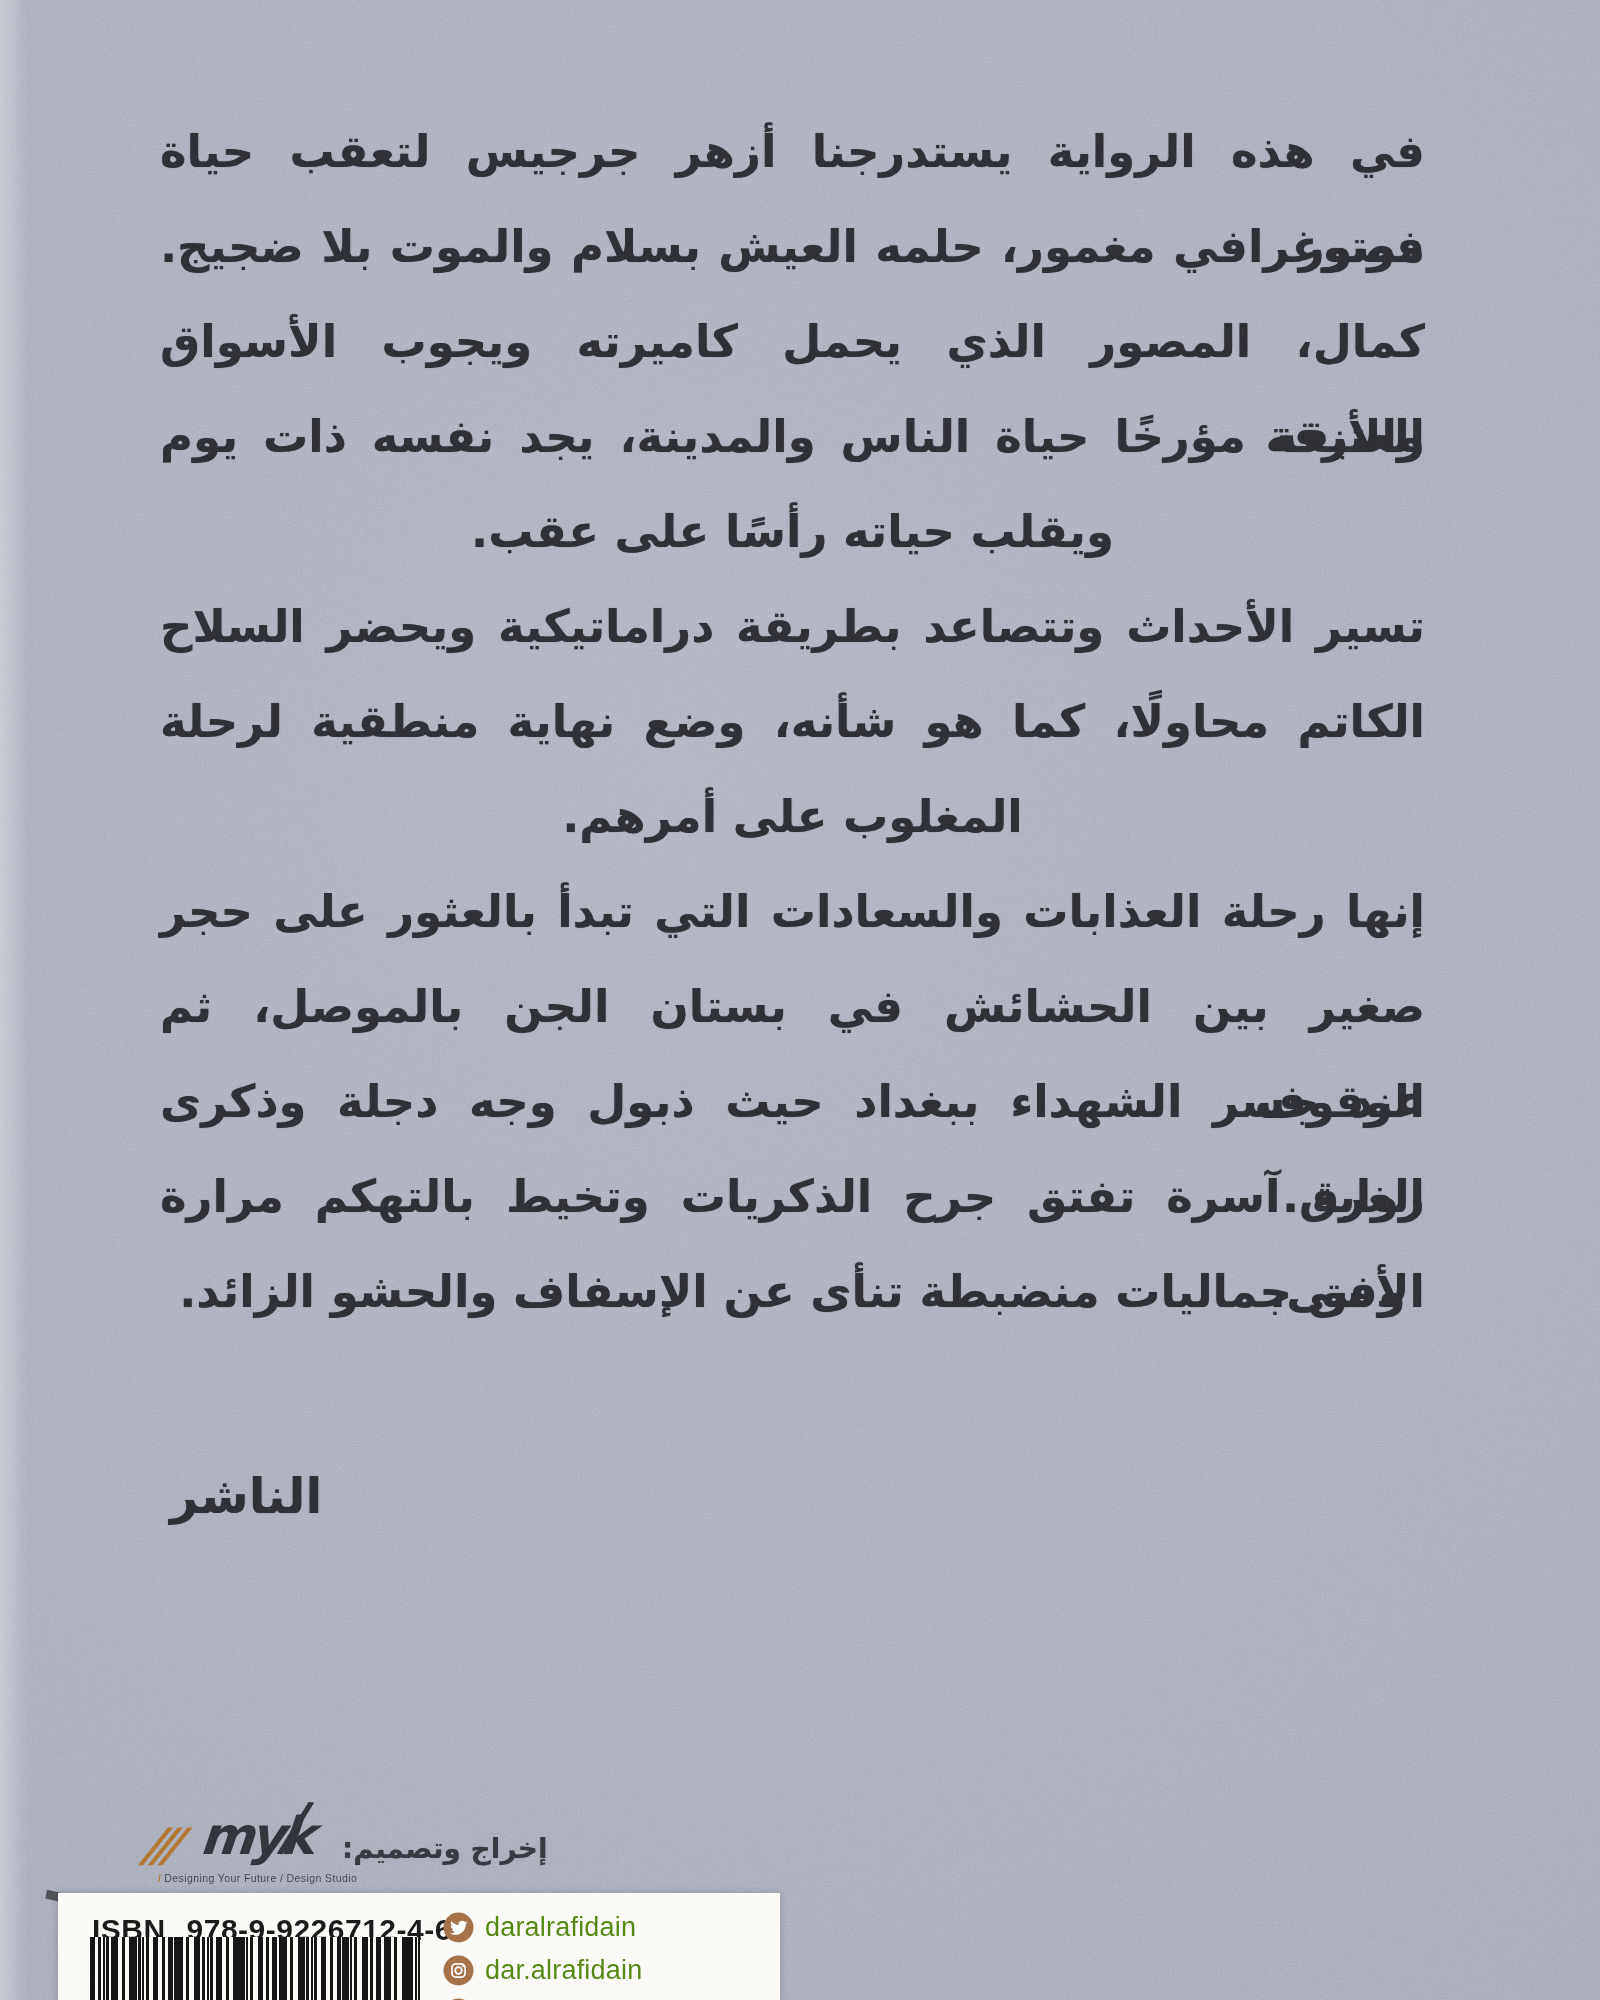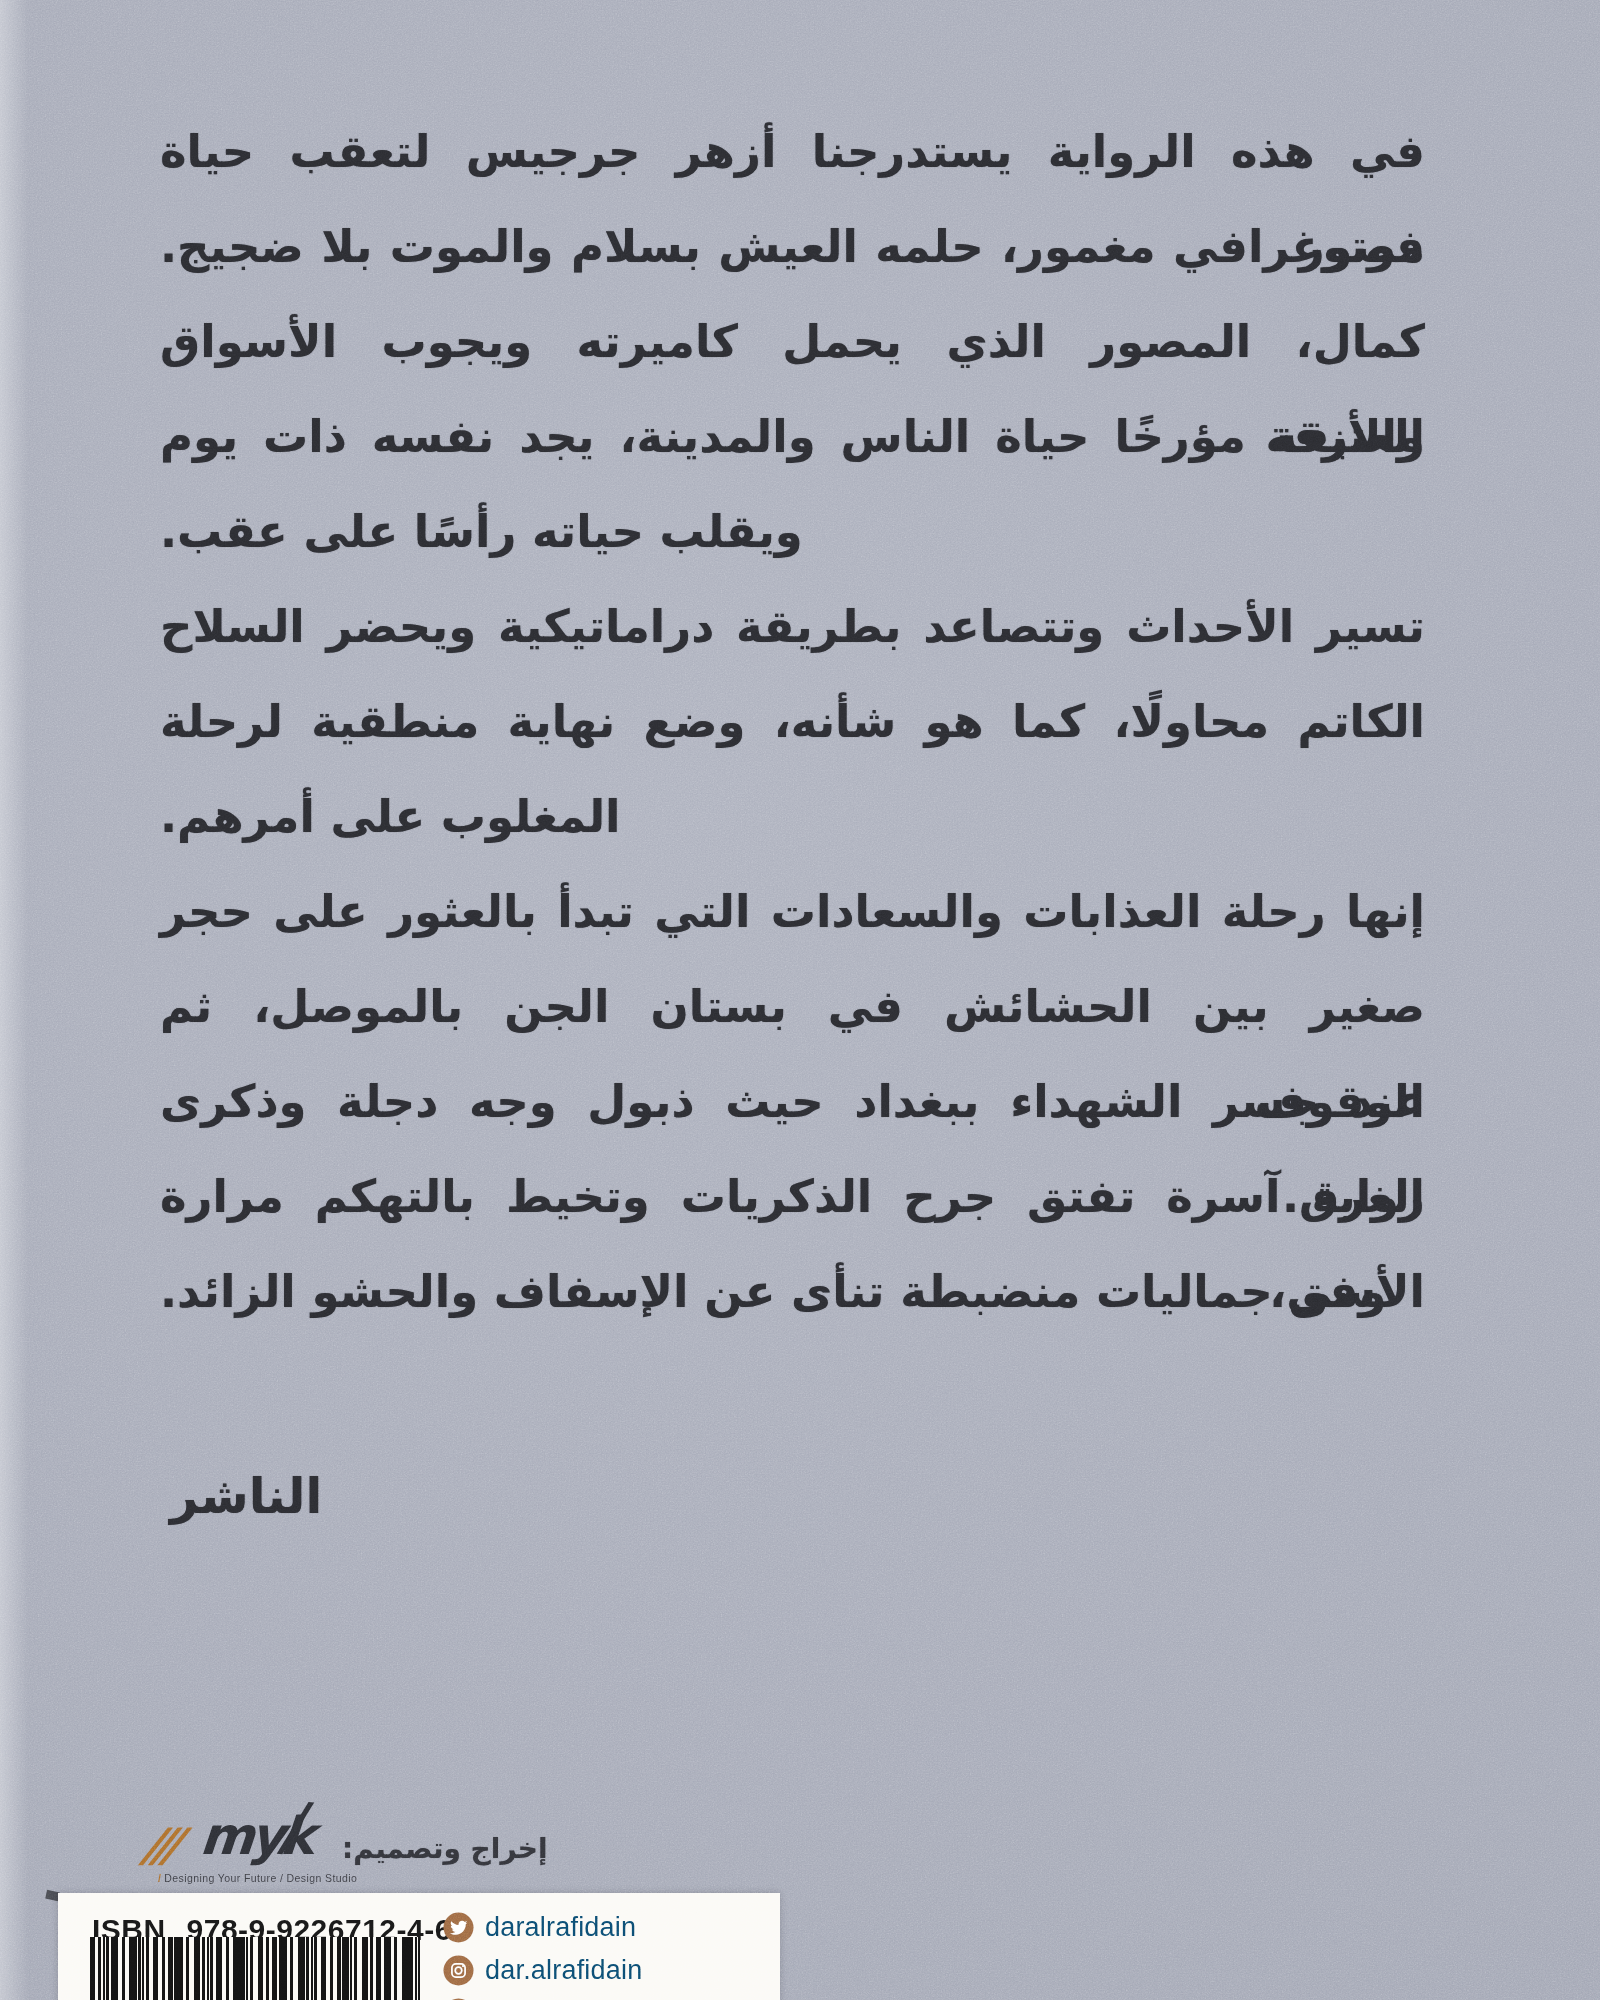--- a/index.html
+++ b/index.html
@@ -14,21 +14,21 @@
   }
 
   
   .review{position:absolute;left:160px;top:104px;width:1265px;direction:rtl;}
   .line{
     height:95px;line-height:95px;white-space:normal;
     font-weight:bold;font-size:45px;color:#2b2c31;
     text-shadow:0 0 1px rgba(43,44,49,.55);
   }
   .line.justify{text-align:justify;text-align-last:justify;}
-  .line.end{text-align:left;}
+  .line.end{text-align:center;}
 
   
   .publisher{
     position:absolute;left:170px;top:1468px;direction:rtl;
     font-weight:bold;font-size:49px;color:#2b2c31;
     text-shadow:0 0 1px rgba(43,44,49,.55);
   }
 
   
   .credits{position:absolute;left:146px;top:1798px;height:100px;display:flex;align-items:center;gap:12px;}
@@ -72,21 +72,21 @@
     position:absolute;left:32px;top:44px;width:330px;height:86px;
     background-color:#fbfaf6;
     background-image:
       repeating-linear-gradient(90deg,#141414 0 3px,rgba(0,0,0,0) 3px 8px),
       repeating-linear-gradient(90deg,#141414 0 2px,rgba(0,0,0,0) 2px 13px),
       repeating-linear-gradient(90deg,#141414 0 5px,rgba(0,0,0,0) 5px 21px);
   }
   .social{position:absolute;left:385px;top:19px;}
   .social-row{display:flex;align-items:center;gap:11px;height:31px;margin-bottom:12px;}
   .badge{width:31px;height:31px;flex:0 0 auto;display:block;}
-  .handle{font:400 27px "Liberation Sans",sans-serif;color:#0c4a6e;letter-spacing:.2px;}
+  .handle{font:400 27px "Liberation Sans",sans-serif;color:#4d7c0f;letter-spacing:.2px;}
 
   .scan-mark{
     position:absolute;left:46px;top:1891px;width:13px;height:9px;
     background:#3a3b40;transform:rotate(12deg);opacity:.85;
   }
 
   
   .noise{position:absolute;inset:0;width:100%;height:100%;mix-blend-mode:overlay;opacity:.42;pointer-events:none;}
 </style>
 </head>

